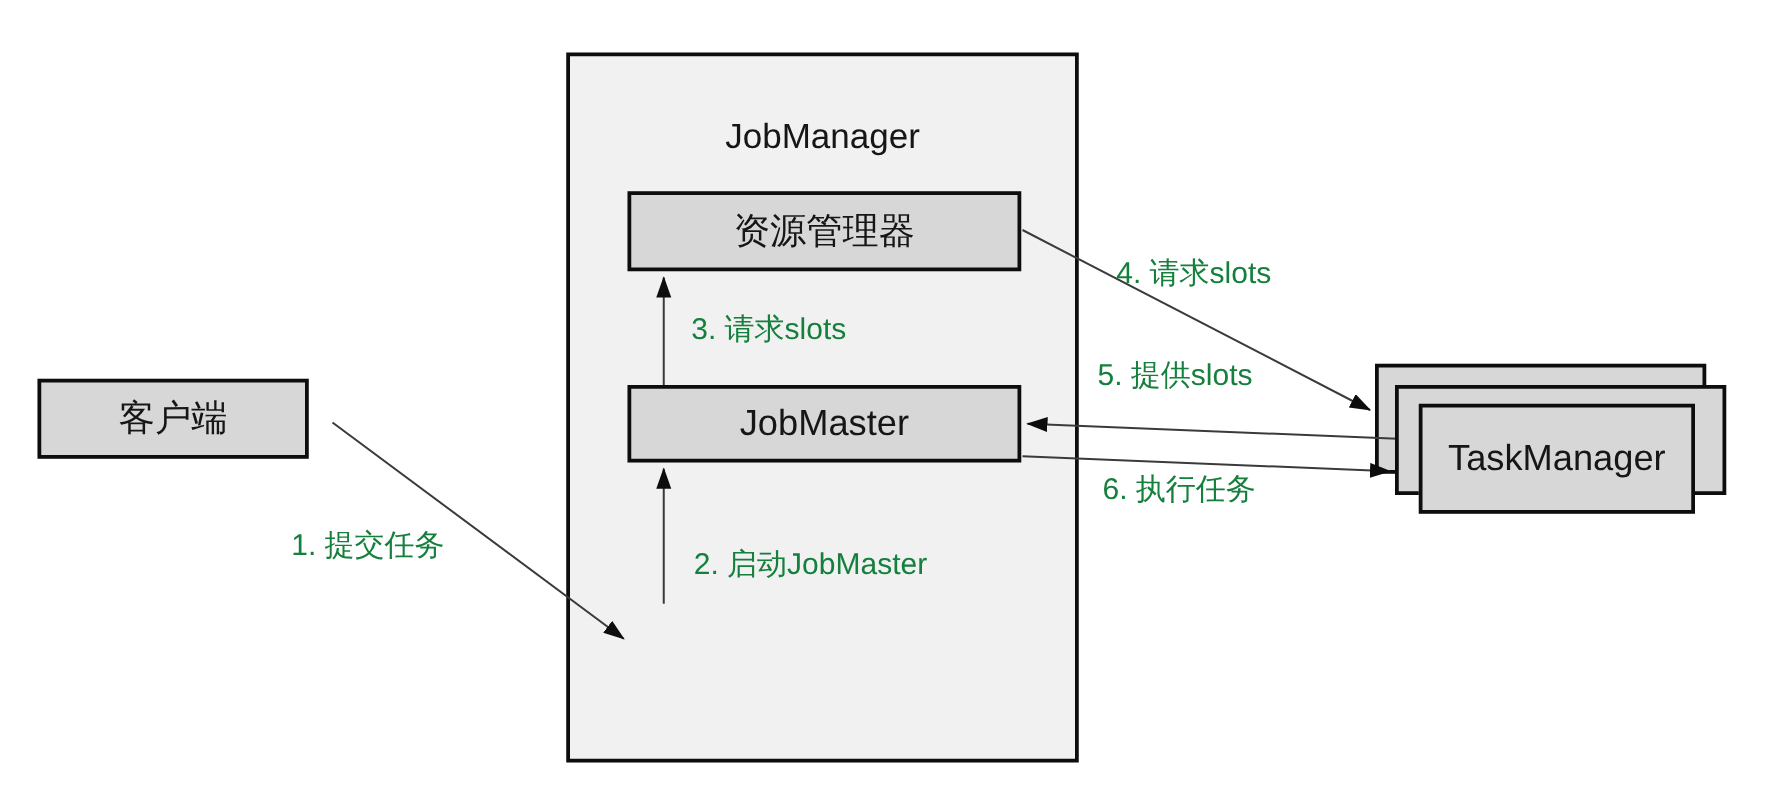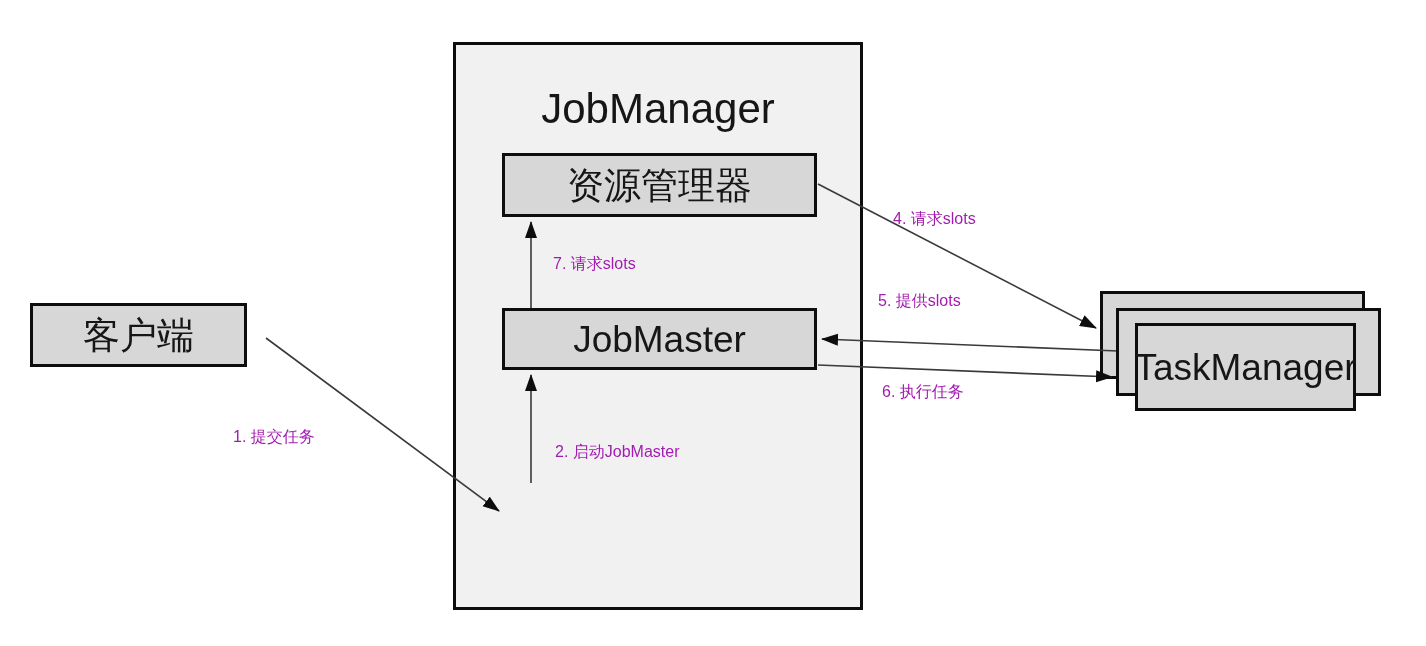--- a/index.html
+++ b/index.html
@@ -31,52 +31,52 @@
     background: #f1f1f1;
     border: 3px solid #0d0d0d;
     box-sizing: border-box;
     z-index: 1;
   }
   .container-title {
     position: absolute;
     left: 0; right: 0;
     top: 48px;
     text-align: center;
-    font-size: 42px;
+    font-size: 28px;
     line-height: 32px;
     color: #161616;
     white-space: nowrap;
   }
   .node {
     position: absolute;
     background: #d7d7d7;
     border: 3px solid #0d0d0d;
     box-sizing: border-box;
     display: flex;
     align-items: center;
     justify-content: center;
-    font-size: 37px;
+    font-size: 29px;
     line-height: 1;
     white-space: nowrap;
     z-index: 2;
   }
   .node-resource-manager { left: 502px; top: 153px; width: 315px; height: 64px; }
   .node-job-master      { left: 502px; top: 308px; width: 315px; height: 62px; }
   .node-dispatcher      { left: 502px; top: 483px; width: 315px; height: 65px; }
   .node-client          { left: 30px;  top: 303px; width: 217px; height: 64px; }
   .tm-back   { left: 1100px; top: 291px; width: 265px; height: 88px; z-index: 2; }
   .tm-middle { left: 1116px; top: 308px; width: 265px; height: 88px; z-index: 4; }
   .tm-front  { left: 1135px; top: 323px; width: 221px; height: 88px; z-index: 5; }
   .edge-label {
     position: absolute;
-    font-size: 16px;
+    font-size: 24px;
     line-height: 26px;
     white-space: nowrap;
     z-index: 6;
-    color: #a21caf;
+    color: #15803d;
   }
   .edge-label-1 { left: 233px; top: 424px; }
   .edge-label-2 { left: 555px; top: 439px; text-align: center; }
   .edge-label-3 { left: 553px; top: 251px; }
   .edge-label-4 { left: 893px; top: 206px; }
   .edge-label-5 { left: 878px; top: 288px; }
   .edge-label-6 { left: 882px; top: 379px; }
 </style>
 </head>
 <body>
@@ -121,18 +121,18 @@
   </div>
 
   <div class="node tm-back"></div>
   <div class="node tm-middle"></div>
   <div class="node tm-front">
     <span>TaskManager</span>
   </div>
 
   <div class="edge-label edge-label-1">1. 提交任务</div>
   <div class="edge-label edge-label-2">2. 启动JobMaster</div>
-  <div class="edge-label edge-label-3">7. 请求slots</div>
+  <div class="edge-label edge-label-3">3. 请求slots</div>
   <div class="edge-label edge-label-4">4. 请求slots</div>
   <div class="edge-label edge-label-5">5. 提供slots</div>
   <div class="edge-label edge-label-6">6. 执行任务</div>
 
 </div>
 
 </body></html>

